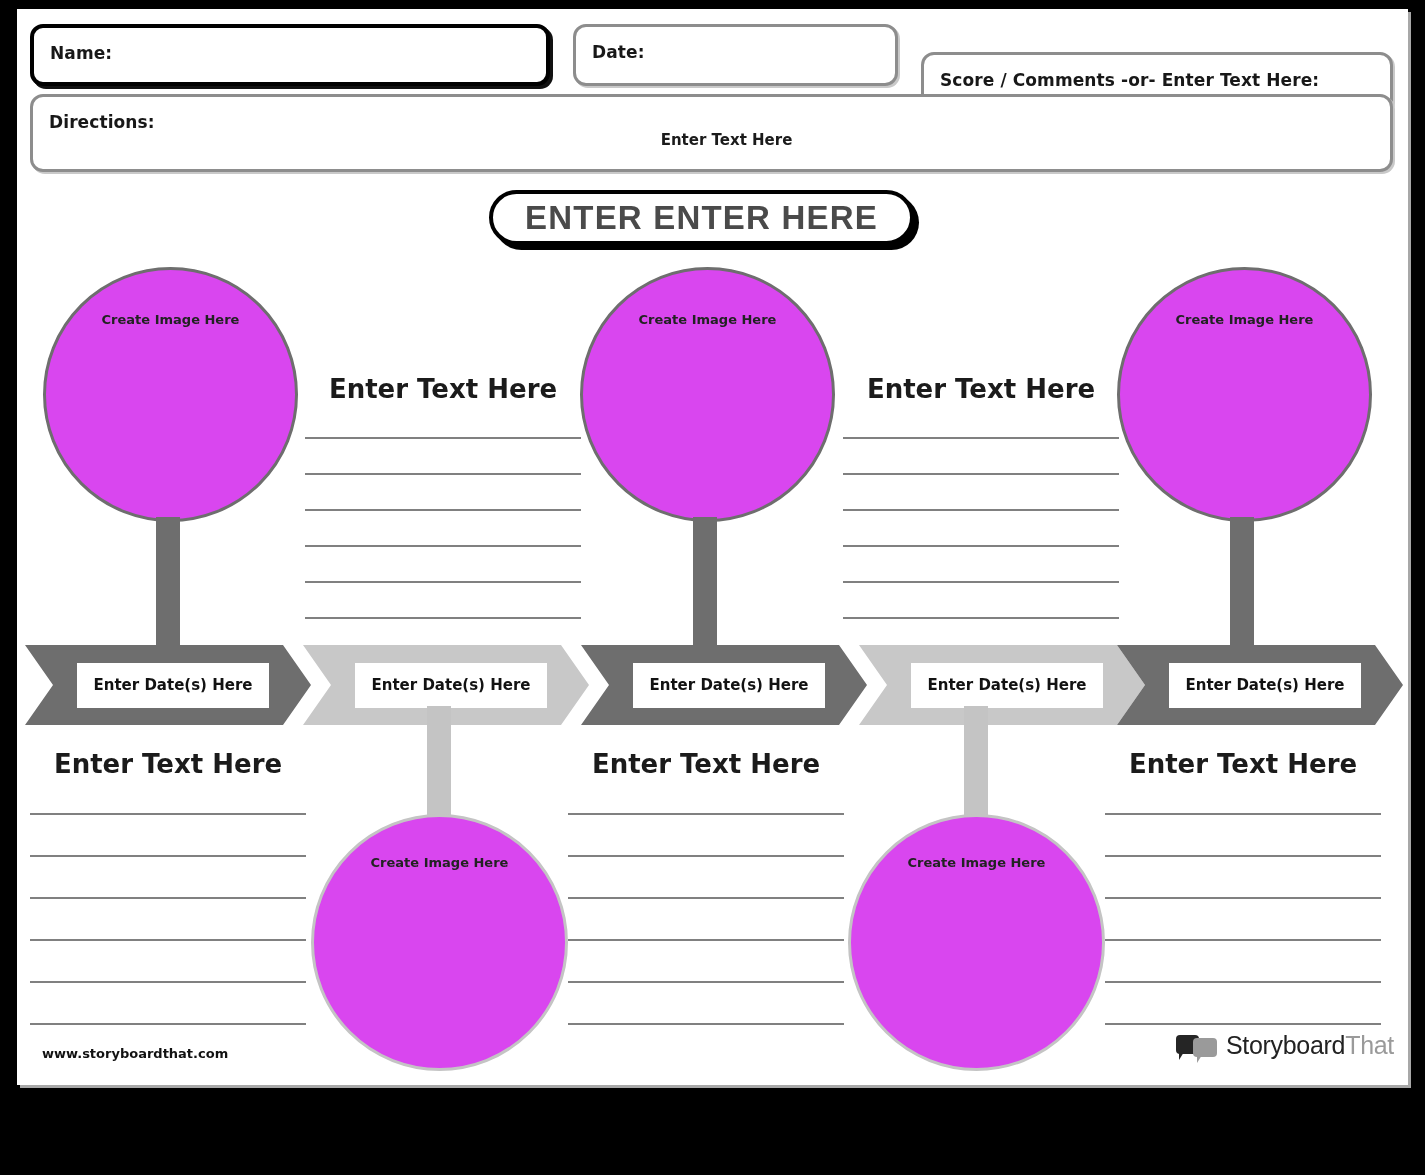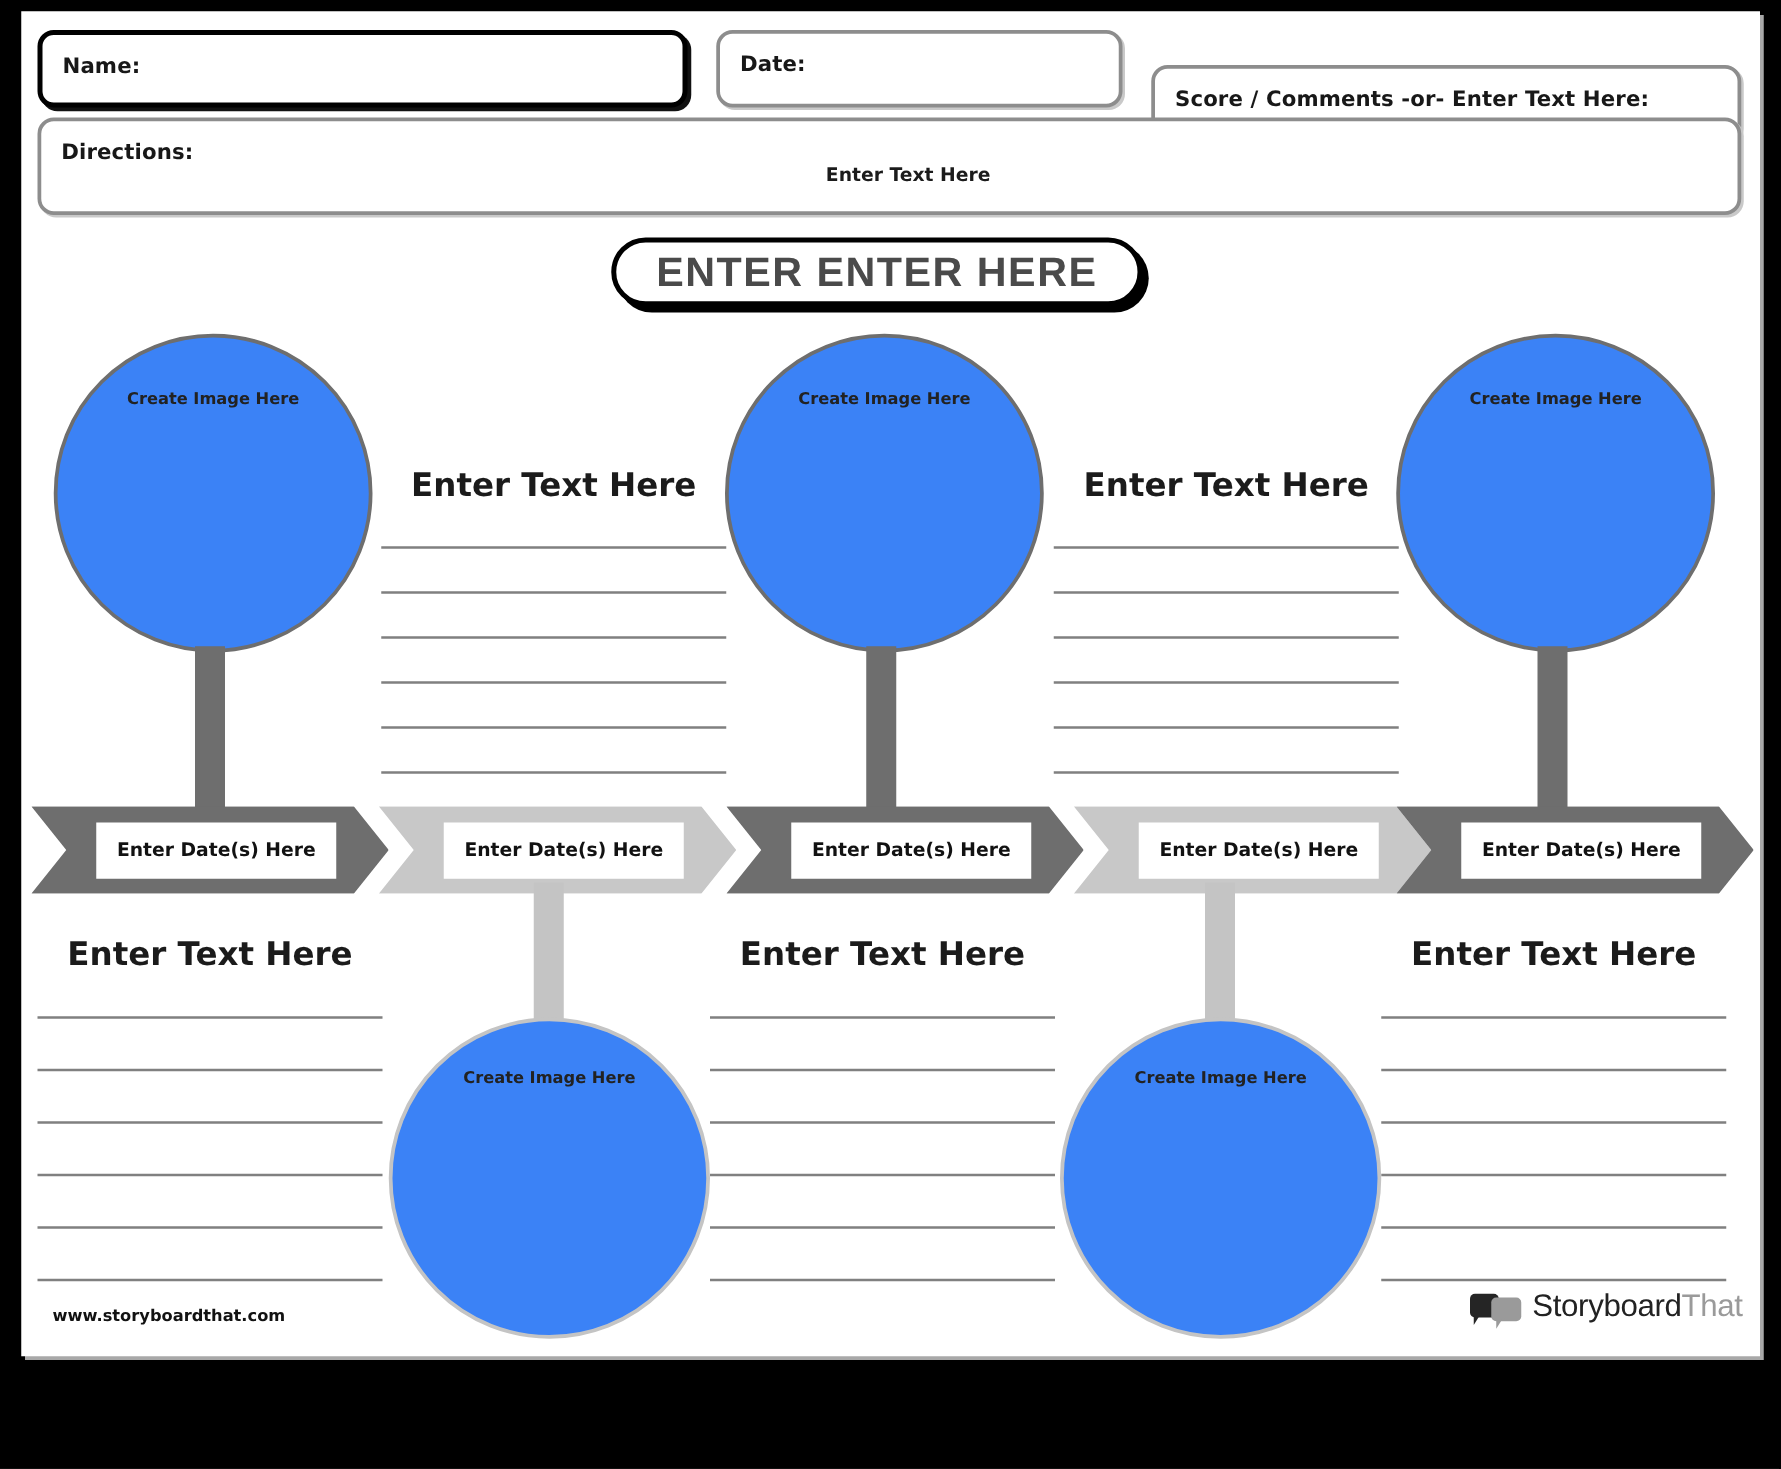--- a/index.html
+++ b/index.html
@@ -84,21 +84,21 @@
     font-size:33px;
     font-weight:700;
     letter-spacing:1.2px;
     color:#4a4a4a;
   }
 
   
   .circ{
     position:absolute;
     border-radius:50%;
-    background:#3b82f6;
+    background:#d946ef;
     box-sizing:border-box;
   }
   .circ.dark { border:3px solid #6e6e6e; }
   .circ.lite { border:3px solid #c4c4c4; }
   .circ-label{
     position:absolute;
     left:0; right:0;
     text-align:center;
     font-size:13px;
     font-weight:700;
@@ -134,21 +134,21 @@
 
   
   #timeline{
     position:absolute;
     left:0px; top:636px;
     width:1391px; height:70px;
   }
   .chev{
     position:absolute;
     top:0;
-    height:70px;
+    height:80px;
     display:flex;
     align-items:center;
     justify-content:center;
   }
   .chev.d{ background:#6e6e6e; }
   .chev.l{ background:#c8c8c8; }
   .chev.notch{
     clip-path:polygon(0 0, calc(100% - 28px) 0, 100% 50%, calc(100% - 28px) 100%, 0 100%, 28px 50%);
   }
   .chev.first{

